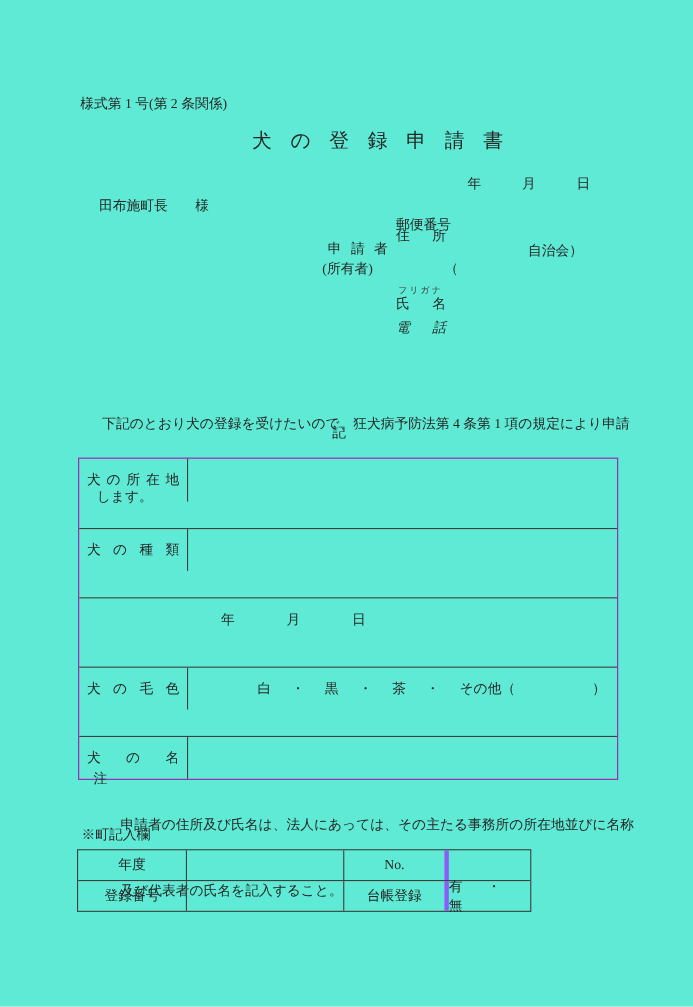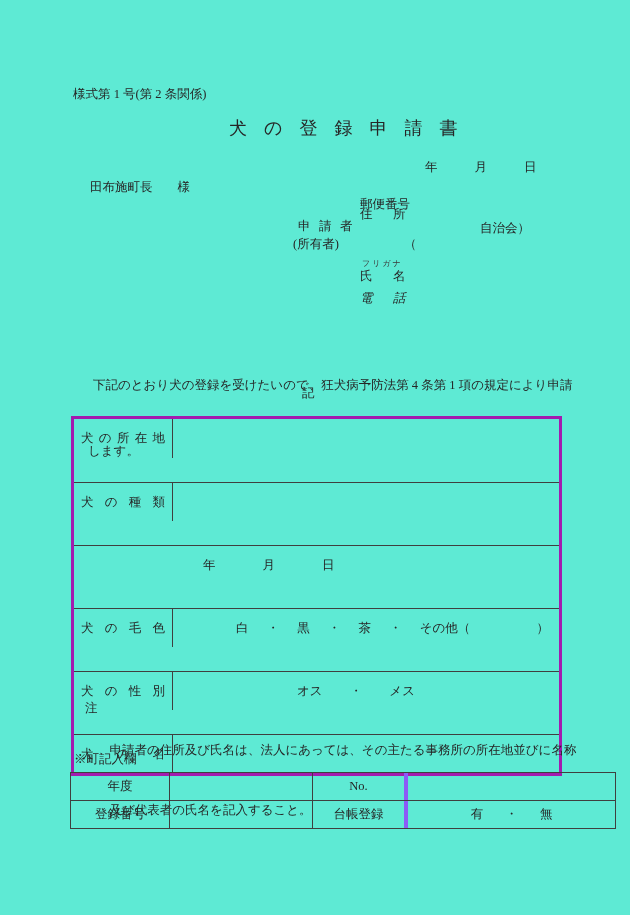--- a/index.html
+++ b/index.html
@@ -31,21 +31,21 @@
   .name-label    { left: 360px; top: 269px; letter-spacing: 4px; }
   .phone-label   { left: 360px; top: 291px; letter-spacing: 4px; font-style: italic; }
 
   .body-text     { left: 88px; top: 330px; line-height: 22px; white-space: pre; }
   .body-text .l1 { text-indent: 5px; }
   .ki-heading    { left: 302px; top: 386px; }
 
   
   .mtable {
     position: absolute; left: 71px; top: 416px; width: 491px;
-    border: 3px solid #a21caf;
+    border: 1px solid #a21caf;
   }
   .mrow  { display: flex; height: 39px; }
   .mrow + .mrow { border-top: 1px solid #3f3f3f; margin-top: 24px; }
   .mlabel {
     width: 99px; border-right: 1px solid #3f3f3f;
     display: flex; align-items: center; padding: 0 7px;
   }
   .jtext { width: 100%; text-align: justify; text-align-last: justify; }
   .mvalue { flex: 1; display: flex; align-items: center; }
   .v-date  { padding-left: 129px; }
@@ -59,21 +59,21 @@
   .two-line div { text-align-last: justify; }
 
   .note { position: absolute; left: 85px; top: 700px; display: flex; }
   .note .marker { margin-right: 12px; }
   .note .lines  { line-height: 20px; white-space: pre; }
 
   .office-heading { left: 74px; top: 752px; }
 
   
   .otable {
-    position: absolute; left: 70px; top: 772px; width: 546px;
+    position: absolute; left: 70px; top: 772px; width: 413px;
     border: 1px solid #3f3f3f;
   }
   .orow { display: flex; height: 27px; }
   .orow + .orow { border-top: 1px solid #3f3f3f; height: 28px; }
   .ocell { display: flex; align-items: center; justify-content: center; }
   .oc1 { width: 99px;  border-right: 1px solid #3f3f3f; }
   .oc2 { width: 143px; border-right: 1px solid #3f3f3f; }
   .oc3 { width: 95px;  border-right: 4px solid #8b5cf6; }
   .oc4 { flex: 1; word-spacing: 19px; }
 </style>
@@ -128,26 +128,20 @@
       <div class="mlabel">
           <div class="jtext">犬の毛色</div>
         </div>
       <div class="mvalue v-color">
         <span class="left">白 ・ 黒 ・ 茶 ・ その他（</span>
         <span>）</span>
       </div>
     </div>
     <div class="mrow">
       <div class="mlabel">
-          <div class="jtext">犬の性別</div>
-        </div>
-      <div class="mvalue v-sex">オス ・ メス</div>
-    </div>
-    <div class="mrow">
-      <div class="mlabel">
           <div class="jtext">犬の名</div>
         </div>
       <div class="mvalue"></div>
     </div>
   </div>
 
   <div class="note">
     <span class="marker">注</span>
     <div class="lines">
       <div>申請者の住所及び氏名は、法人にあっては、その主たる事務所の所在地並びに名称</div>

